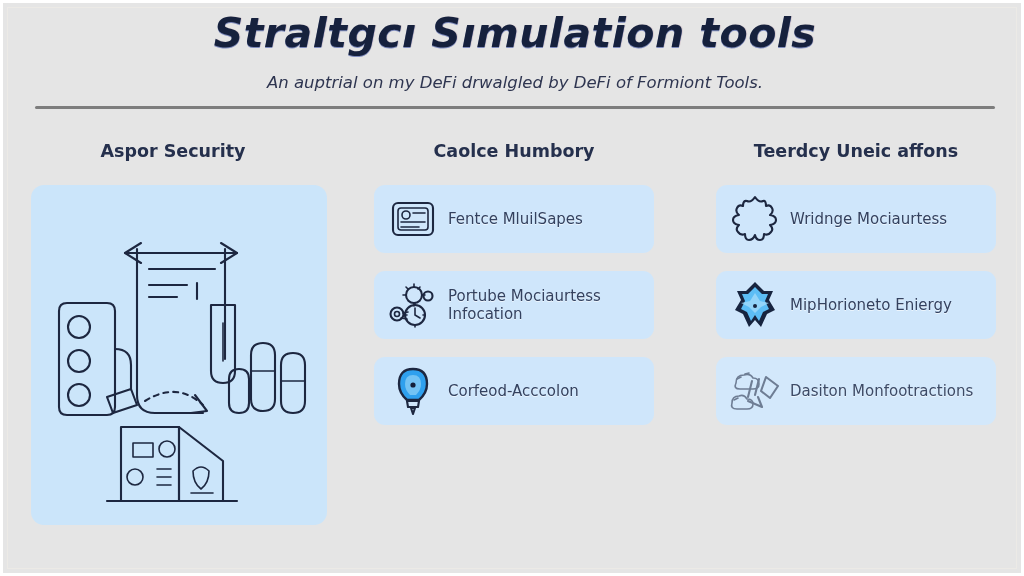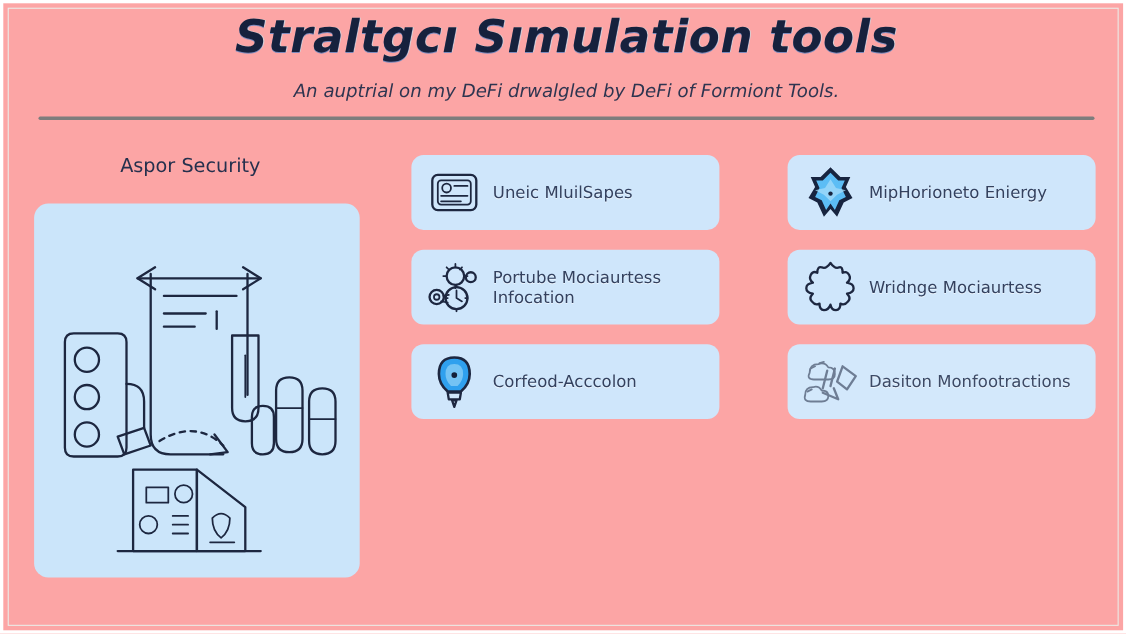--- a/index.html
+++ b/index.html
@@ -11,21 +11,21 @@
     width: 1024px;
     height: 576px;
     overflow: hidden;
     font-family: "Liberation Sans", sans-serif;
   }
 
   #poster {
     position: relative;
     width: 1024px;
     height: 576px;
-    background: #fca5a5;
+    background: #e5e5e5;
     box-sizing: border-box;
     border: 3px solid #ffffff;
     overflow: hidden;
   }
   
   #poster:before {
     content: "";
     position: absolute;
     inset: 4px;
     border: 1px solid #eceae6;
@@ -83,21 +83,21 @@
     box-sizing: border-box;
   }
   .col-left   { width: 340px; padding: 0 28px; }
   .col-mid    { width: 342px; padding: 0 8px;  }
   .col-right  { width: 342px; padding: 0 8px;  }
 
   .col-head {
     text-align: center;
     font-family: "DejaVu Sans", sans-serif;
     font-size: 17.5px;
-    font-weight: normal;
+    font-weight: bold;
     color: #25304d;
     margin: 0 0 24px 0;
     white-space: nowrap;
   }
 
   
   .illus-panel {
     width: 296px;
     height: 340px;
     background: #cbe5fa;
@@ -212,31 +212,32 @@
             <circle class="ink-thin" cx="90" cy="278" r="8"></circle>
             <path class="ink-thin" d="M112 270 L126 270 M112 278 L126 278 M112 286 L126 286"></path>
             <path class="ink-thin" d="M148 272 Q156 264 164 272 Q164 284 156 290 Q148 284 148 272 Z"></path>
             <path class="ink-thin" d="M146 294 L168 294"></path>
           </g>
         </svg>
       </div>
     </div>
 
     <div class="col col-mid">
+      <h2 class="col-head">Caolce Humbory</h2>
 
       <div class="pill">
         <span class="pill-icon">
           <svg width="46" height="40" viewBox="0 0 46 40">
             <rect class="ink" x="3" y="4" width="40" height="32" rx="5"></rect>
             <rect class="ink-thin" x="8" y="9" width="30" height="22" rx="3"></rect>
             <circle class="ink-thin" cx="16" cy="16" r="4"></circle>
             <path class="ink-thin" d="M23 14 L35 14 M11 23 L35 23 M11 28 L29 28"></path>
           </svg>
         </span>
-        <span class="pill-label">Uneic MluilSapes</span>
+        <span class="pill-label">Fentce MluilSapes</span>
       </div>
 
       <div class="pill">
         <span class="pill-icon">
           <svg width="50" height="46" viewBox="0 0 50 46">
             <circle class="ink" cx="26" cy="13" r="8"></circle>
             <path class="ink-thin" d="M26 2 L26 5 M26 21 L26 24 M15 13 L18 13 M34 13 L37 13 M18 5 L20 7 M32 5 L30 7"></path>
             <circle class="ink" cx="40" cy="14" r="4.5"></circle>
             <circle class="ink" cx="9" cy="32" r="6.5"></circle>
             <circle class="ink-thin" cx="9" cy="32" r="2.5"></circle>
@@ -258,41 +259,42 @@
             <circle fill="#14203a" cx="22" cy="18" r="2.6"></circle>
             <path class="ink" d="M16 34 L28 34 L27 40 L17 40 Z" fill="#1d2740"></path>
             <path class="ink" d="M20 41 L24 41 L22 47 Z" fill="#1d2740"></path>
           </svg>
         </span>
         <span class="pill-label">Corfeod-Acccolon</span>
       </div>
     </div>
 
     <div class="col col-right">
-
+      <h2 class="col-head">Teerdcy Uneic affons</h2>
+
+
+      <div class="pill">
+        <span class="pill-icon">
+          <svg width="50" height="48" viewBox="0 0 50 48">
+            <path class="ink" stroke-width="2.8" fill="#e9f4fd" d="M25 2 Q29 8 33 6 Q36 5 36 11 Q40 9 42 13 Q44 17 40 20 Q46 21 46 25 Q46 29 40 30 Q44 34 41 37 Q38 41 34 39 Q34 45 30 45 Q26 45 25 40 Q23 45 19 45 Q15 45 15 39 Q11 41 8 37 Q5 34 9 30 Q3 29 3 25 Q3 21 9 20 Q5 17 7 13 Q9 9 13 11 Q13 5 17 6 Q21 8 25 2 Z"></path>
+          </svg>
+        </span>
+        <span class="pill-label">Wridnge Mociaurtess</span>
+      </div>
 
       <div class="pill">
         <span class="pill-icon">
           <svg width="48" height="50" viewBox="0 0 48 50">
             <path d="M24 2 L33 11 L42 11 L38 20 L44 30 L36 34 L30 47 L24 40 L18 47 L12 34 L4 30 L10 20 L6 11 L15 11 Z" fill="#17243f"></path>
             <path d="M24 7 L31 14 L37 14 L34 21 L38 29 L32 32 L28 41 L24 35 L20 41 L16 32 L10 29 L14 21 L11 14 L17 14 Z" fill="#5cbdf5"></path>
             <path d="M24 13 L29 21 L38 23 L30 27 L24 33 L18 27 L10 23 L19 21 Z" fill="#a6dcfa" opacity="0.75"></path>
             <circle cx="24" cy="26" r="2" fill="#17243f"></circle>
           </svg>
         </span>
         <span class="pill-label">MipHorioneto Eniergy</span>
-      </div>
-
-      <div class="pill">
-        <span class="pill-icon">
-          <svg width="50" height="48" viewBox="0 0 50 48">
-            <path class="ink" stroke-width="2.8" fill="#e9f4fd" d="M25 2 Q29 8 33 6 Q36 5 36 11 Q40 9 42 13 Q44 17 40 20 Q46 21 46 25 Q46 29 40 30 Q44 34 41 37 Q38 41 34 39 Q34 45 30 45 Q26 45 25 40 Q23 45 19 45 Q15 45 15 39 Q11 41 8 37 Q5 34 9 30 Q3 29 3 25 Q3 21 9 20 Q5 17 7 13 Q9 9 13 11 Q13 5 17 6 Q21 8 25 2 Z"></path>
-          </svg>
-        </span>
-        <span class="pill-label">Wridnge Mociaurtess</span>
       </div>
 
       <div class="pill faded">
         <span class="pill-icon">
           <svg width="54" height="44" viewBox="0 0 54 44">
             <path class="ink-thin" d="M8 14 Q8 6 16 6 Q22 4 25 9 Q31 9 31 15 Q31 20 25 20 L12 20 Q5 20 8 14 Z"></path>
             <path class="ink-thin" d="M4 34 Q4 27 11 27 Q16 25 19 30 Q25 30 25 35 Q25 40 19 40 L9 40 Q2 40 4 34 Z"></path>
             <path class="ink" stroke-width="4" d="M24 12 L20 28"></path>
             <path class="ink" stroke-width="4" d="M31 10 L27 26"></path>
             <path class="ink" stroke-width="4" d="M38 8 L50 17 L42 29 L33 22 Z" fill="#1d2740"></path>

